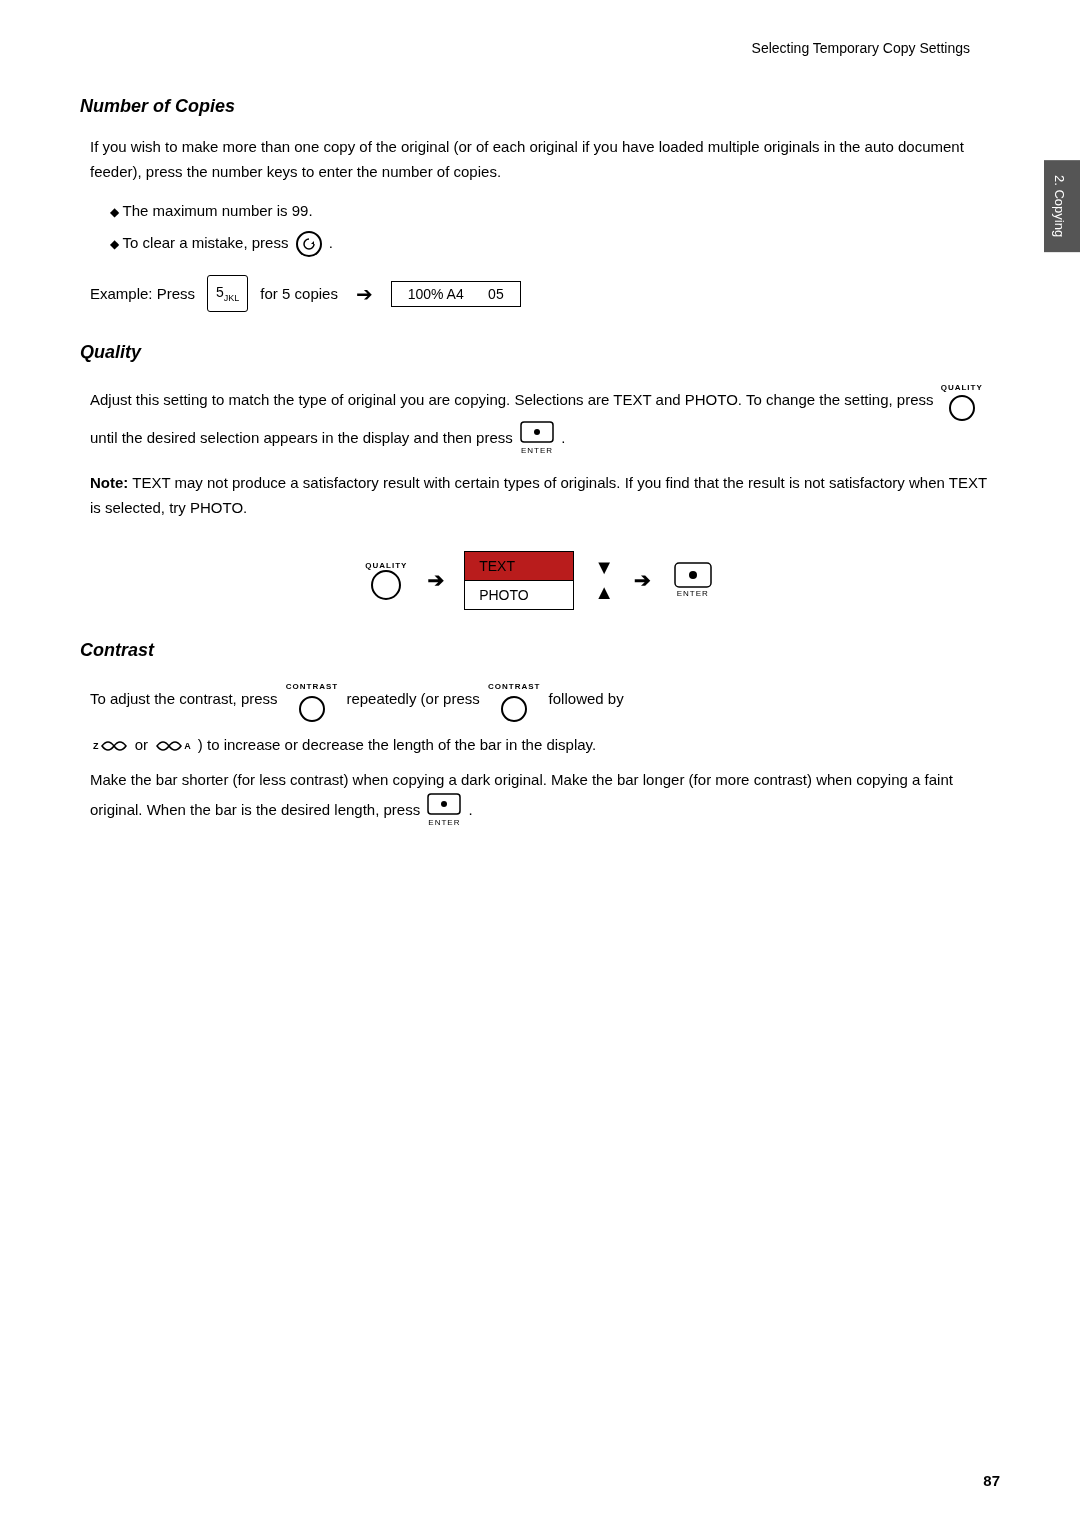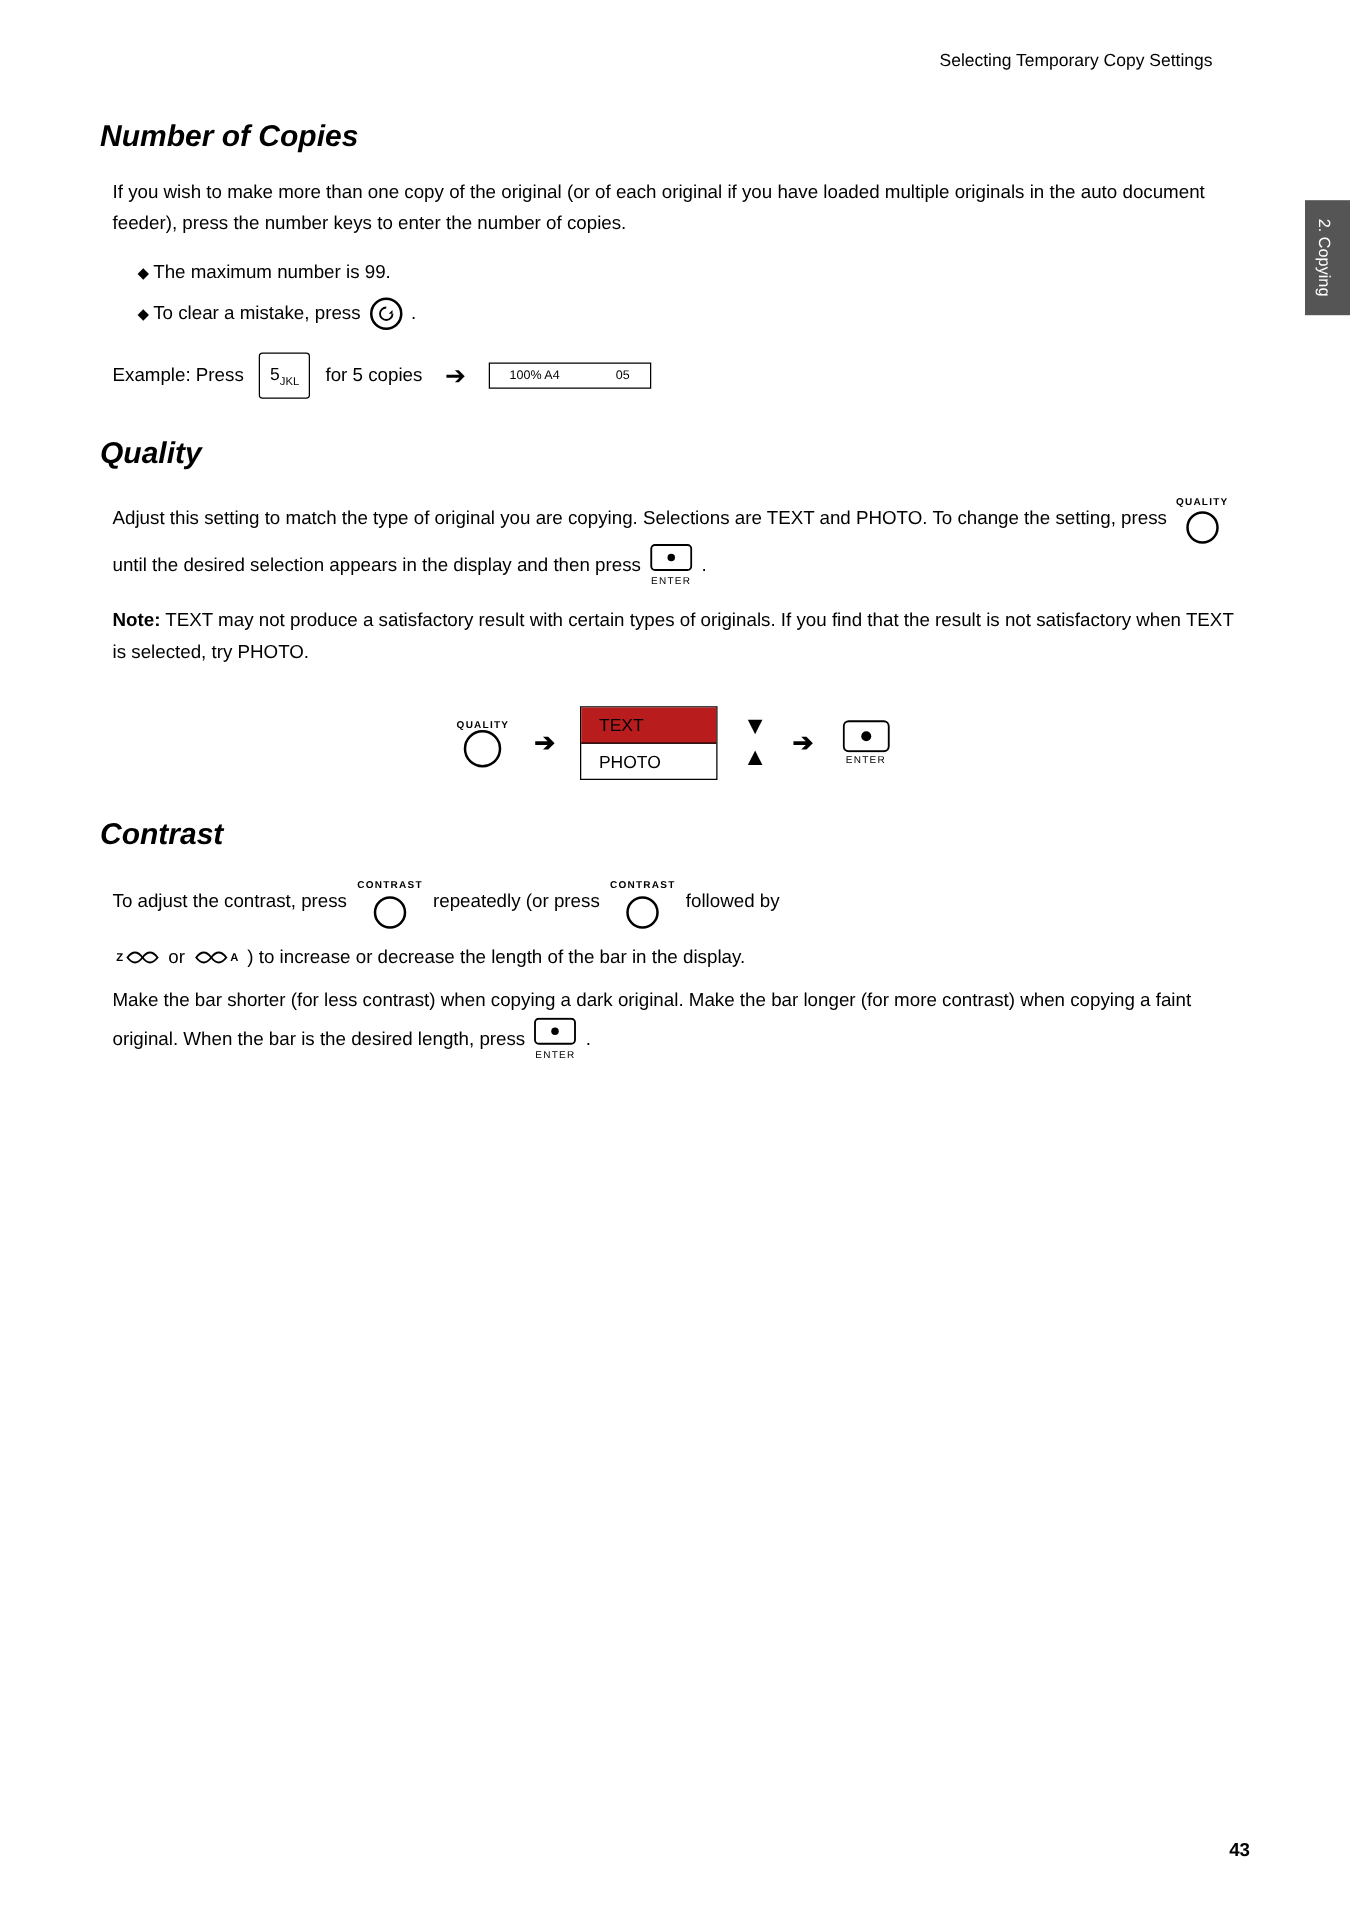--- a/index.html
+++ b/index.html
@@ -47,21 +47,21 @@
     }
     .side-tab-text {
       writing-mode: vertical-lr;
       transform: rotate(180deg);
       font-size: 13px;
       color: #fff;
     }
 
     
     .section-title {
-      font-size: 24px;
+      font-size: 18px;
       font-weight: bold;
       font-style: italic;
       margin-bottom: 18px;
       margin-top: 30px;
     }
 
     
     .body-text {
       font-size: 15px;
       line-height: 1.65;
@@ -95,21 +95,21 @@
       border-radius: 3px;
       display: inline-block;
     }
     .arrow-right {
       font-size: 20px;
       margin: 0 6px;
     }
     .display-box {
       border: 1px solid #000;
       padding: 4px 16px;
-      font-size: 10px;
+      font-size: 14px;
       min-width: 130px;
       display: inline-flex;
       justify-content: space-between;
     }
 
     
     .circle-btn {
       display: inline-flex;
       flex-direction: column;
       align-items: center;
@@ -388,15 +388,15 @@
         <svg width="34" height="22" viewBox="0 0 34 22">
           <rect x="1" y="1" width="32" height="20" rx="3" ry="3" fill="none" stroke="#000" stroke-width="1.5"></rect>
           <circle cx="17" cy="11" r="3" fill="#000"></circle>
         </svg>
         <span class="enter-label">ENTER</span>
       </span>
       <span>.</span>
     </div>
   </div>
 
-  <div class="page-number">43</div>
+  <div class="page-number">87</div>
 
 </div>
 
 </body></html>

